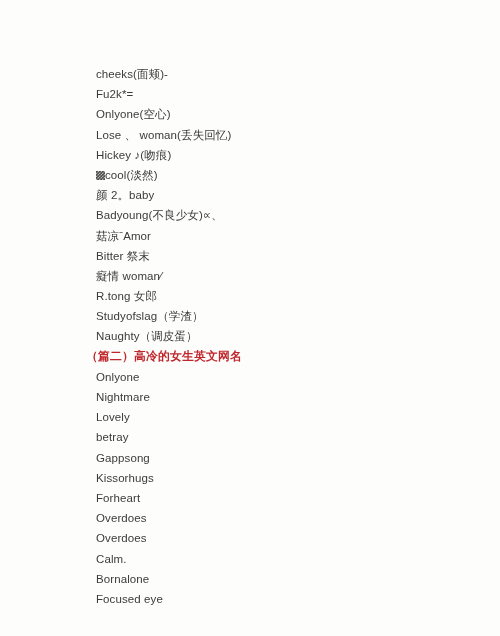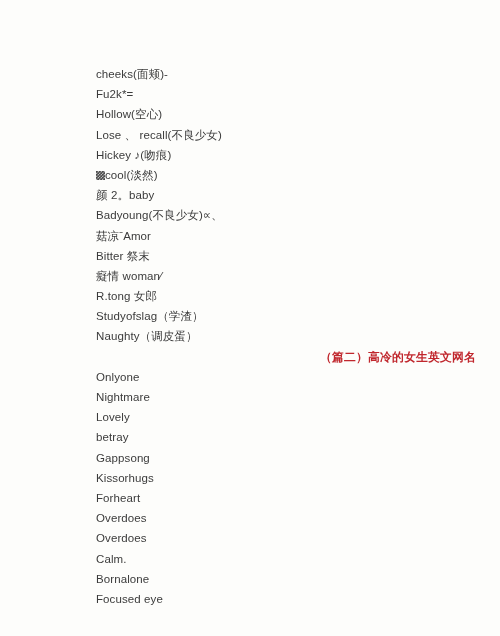--- a/index.html
+++ b/index.html
@@ -53,34 +53,33 @@
     background-color: #4a4a4a;
     background-image:
       linear-gradient(45deg, rgba(255,255,255,.55) 25%, transparent 25%, transparent 75%, rgba(255,255,255,.55) 75%),
       linear-gradient(45deg, rgba(255,255,255,.55) 25%, transparent 25%, transparent 75%, rgba(255,255,255,.55) 75%);
     background-size: 3px 3px;
     background-position: 0 0, 1.5px 1.5px;
     vertical-align: -1px;
     margin-right: 0px;
   }
   .cjk {
-    font-family: Liberation Serif, serif;
-    text-align: right;
+    font-family: Liberation Mono, monospace;
   }
 </style>
 </head>
 <body>
 
 <div class="page">
   <div class="content">
 
     <div class="name-line">cheeks(面颊)-</div>
     <div class="name-line">Fu2k*=</div>
-    <div class="name-line">Hollow(空心)</div>
-    <div class="name-line">Lose 、 recall(不良少女)</div>
+    <div class="name-line">Onlyone(空心)</div>
+    <div class="name-line">Lose 、 woman(丢失回忆)</div>
     <div class="name-line">Hickey ♪(吻痕)</div>
 
     <div class="name-line"><span class="tofu"></span><span>cool(淡然)</span></div>
 
     <div class="name-line">颜 2。baby</div>
     <div class="name-line">Badyoung(不良少女)∝、</div>
     <div class="name-line">菇凉ˉAmor</div>
     <div class="name-line">Bitter 祭末</div>
     <div class="name-line">癡情 woman⁄</div>
     <div class="name-line">R.tong 女郎</div>

